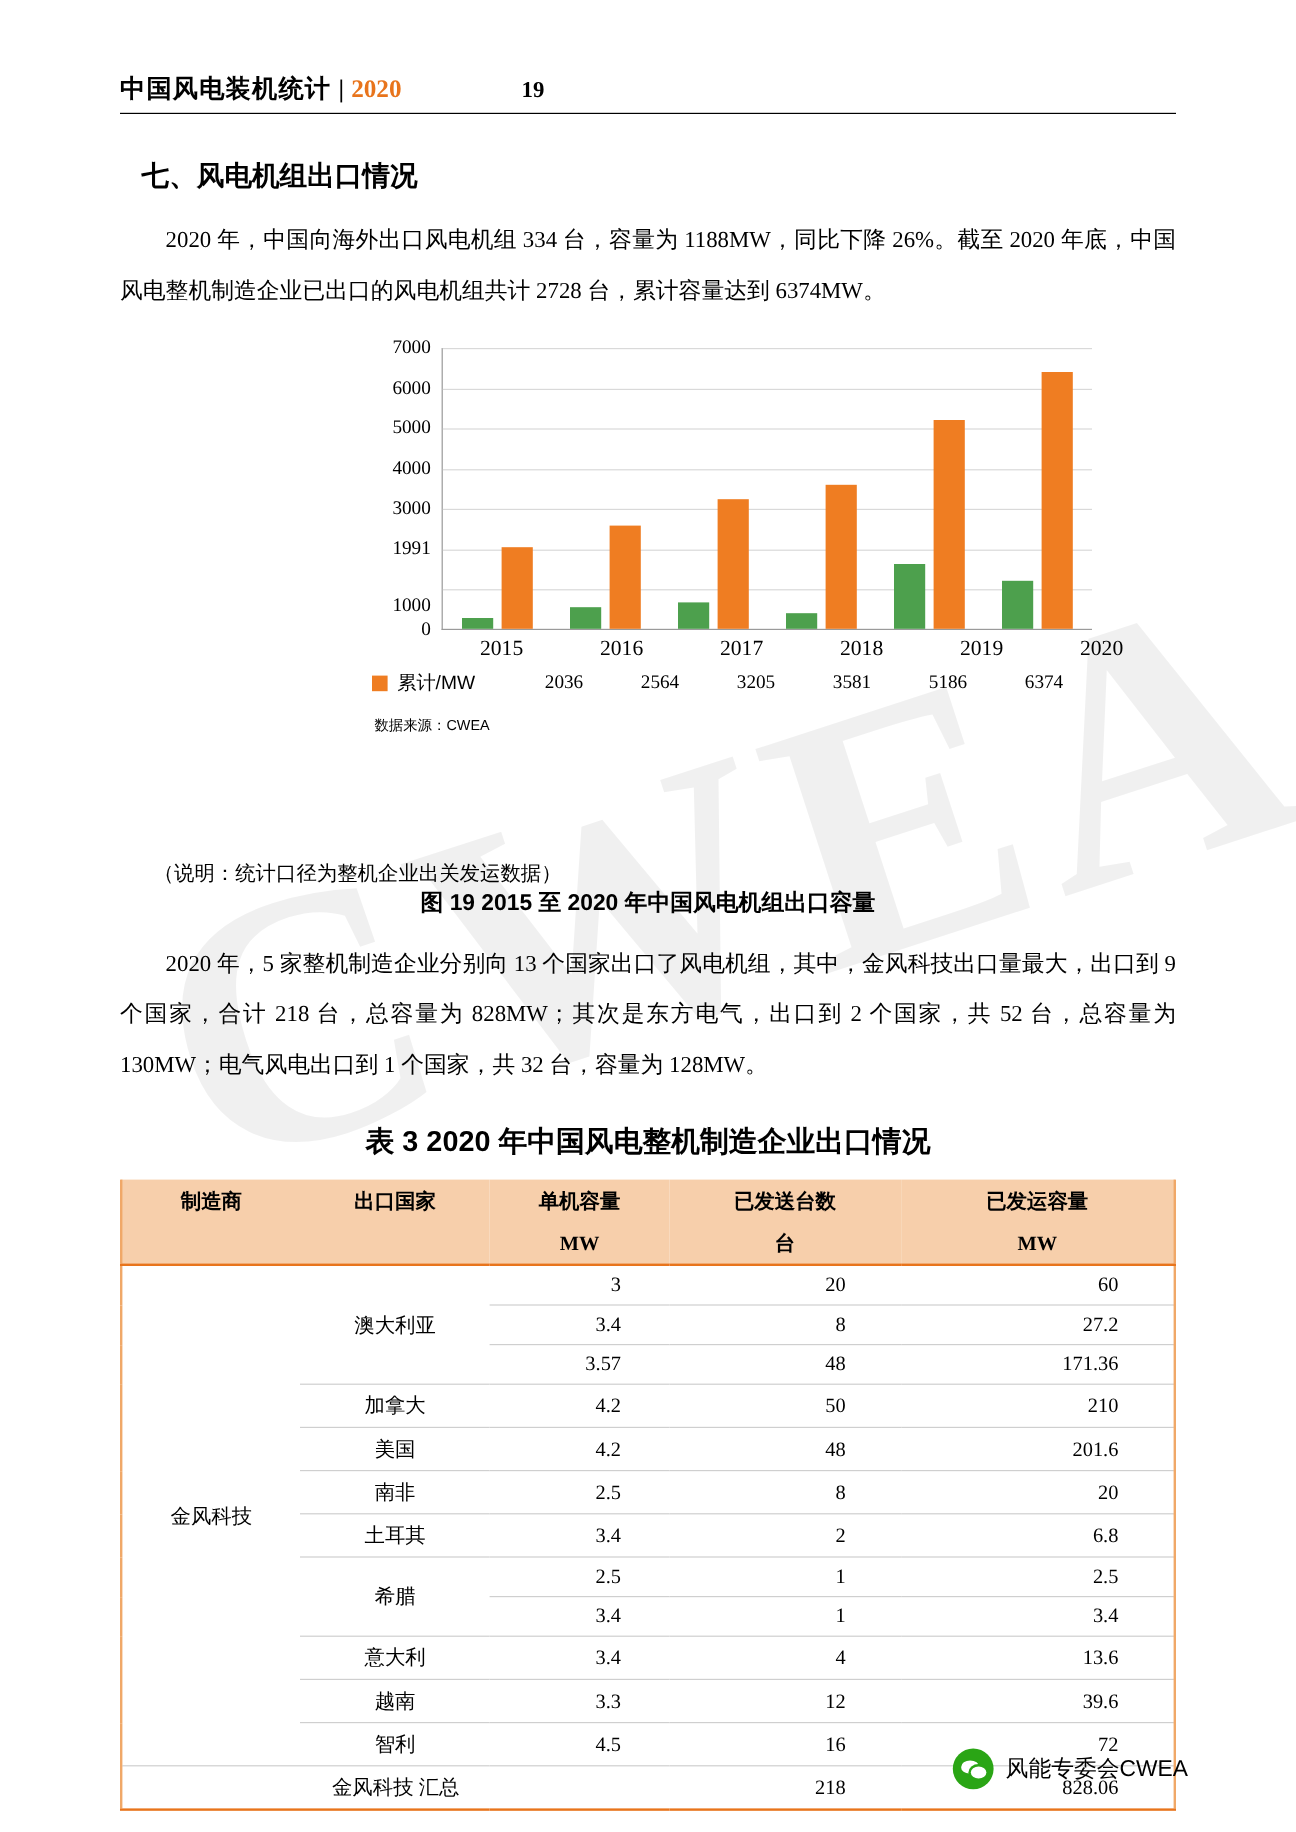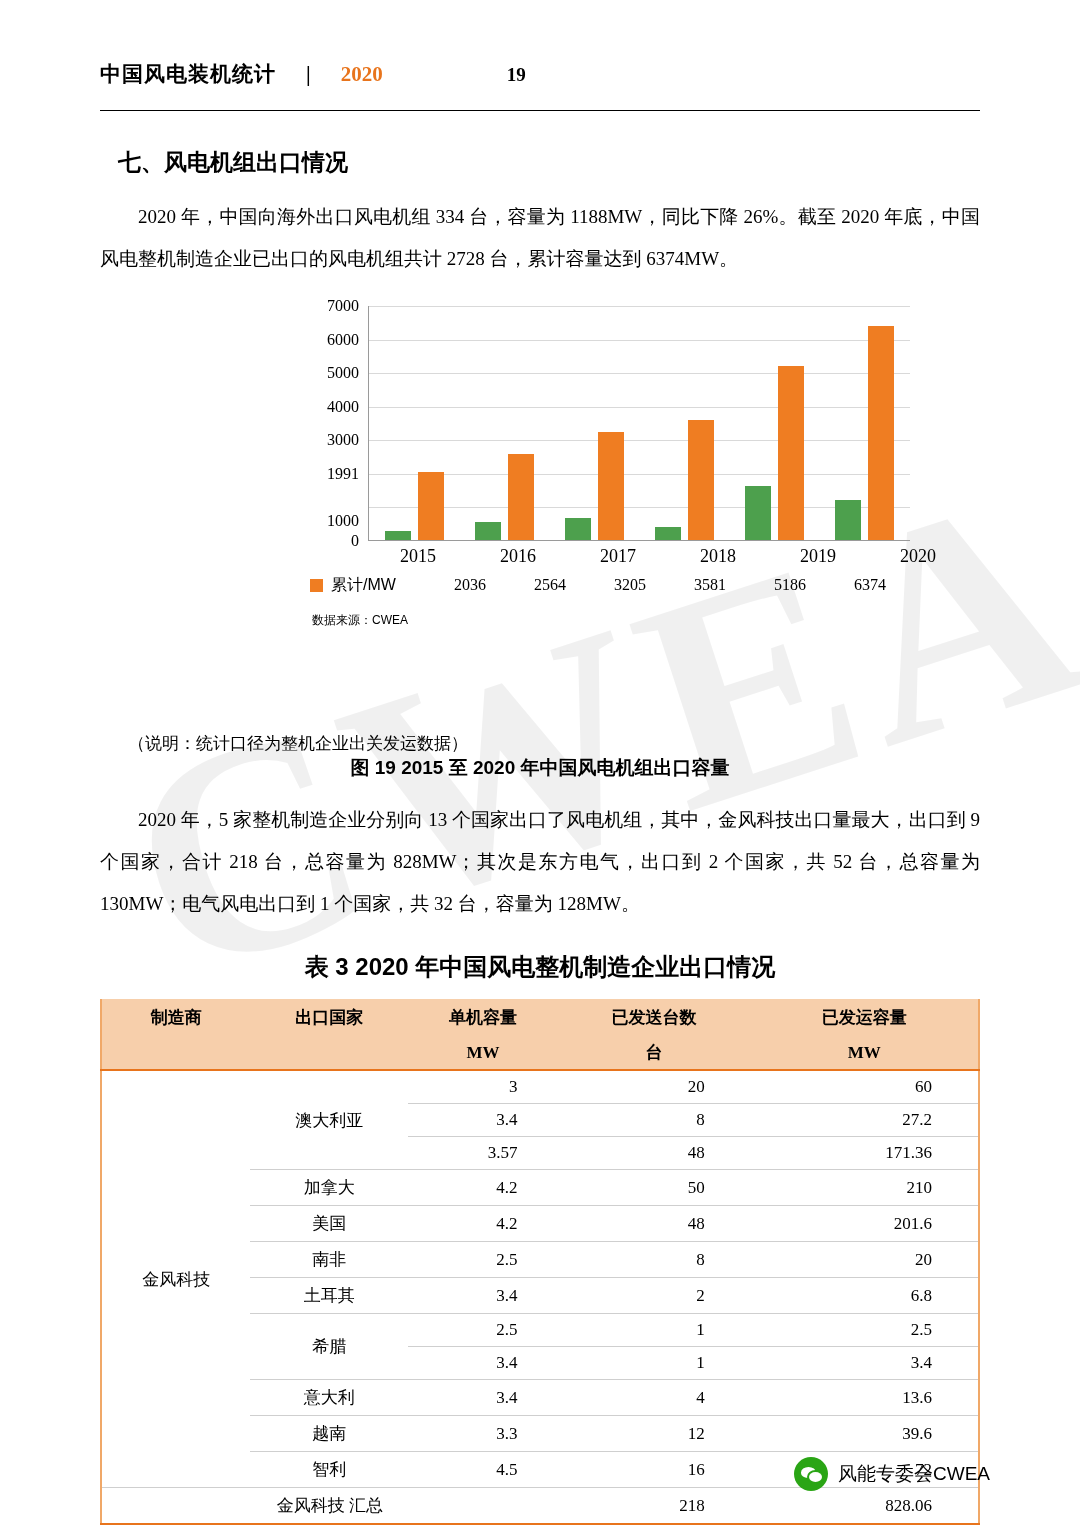--- a/index.html
+++ b/index.html
@@ -20,21 +20,21 @@
     font-size:300px; font-weight:bold;
     color:rgba(0,0,0,0.06);
     letter-spacing:10px;
     transform:rotate(-18deg);
     pointer-events:none;
     white-space:nowrap;
     user-select:none;
   }
 
   
-  .header { position:relative; display:flex; align-items:baseline; border-bottom:1.5px solid #000; padding-bottom:22px;gap:24px; }
+  .header { position:relative; display:flex; align-items:baseline; border-bottom:1.5px solid #000; padding-bottom:6px; }
   .header-title { font-family:"Liberation Sans", sans-serif; font-weight:bold; font-size:21px; letter-spacing:1px; }
   .header-bar { margin:0 6px; font-weight:bold; font-size:21px;}
   .header-year { font-family:"Liberation Serif", serif; font-weight:bold; font-size:21px; color:#e8741c; }
   .header-page { margin-left:100px; font-family:"Liberation Serif", serif; font-weight:bold; font-size:19px; }
 
   h2.section-title {
     font-family:"Liberation Sans", sans-serif;
     font-size:23px; font-weight:bold;
     margin:36px 0 0 18px;
   }

